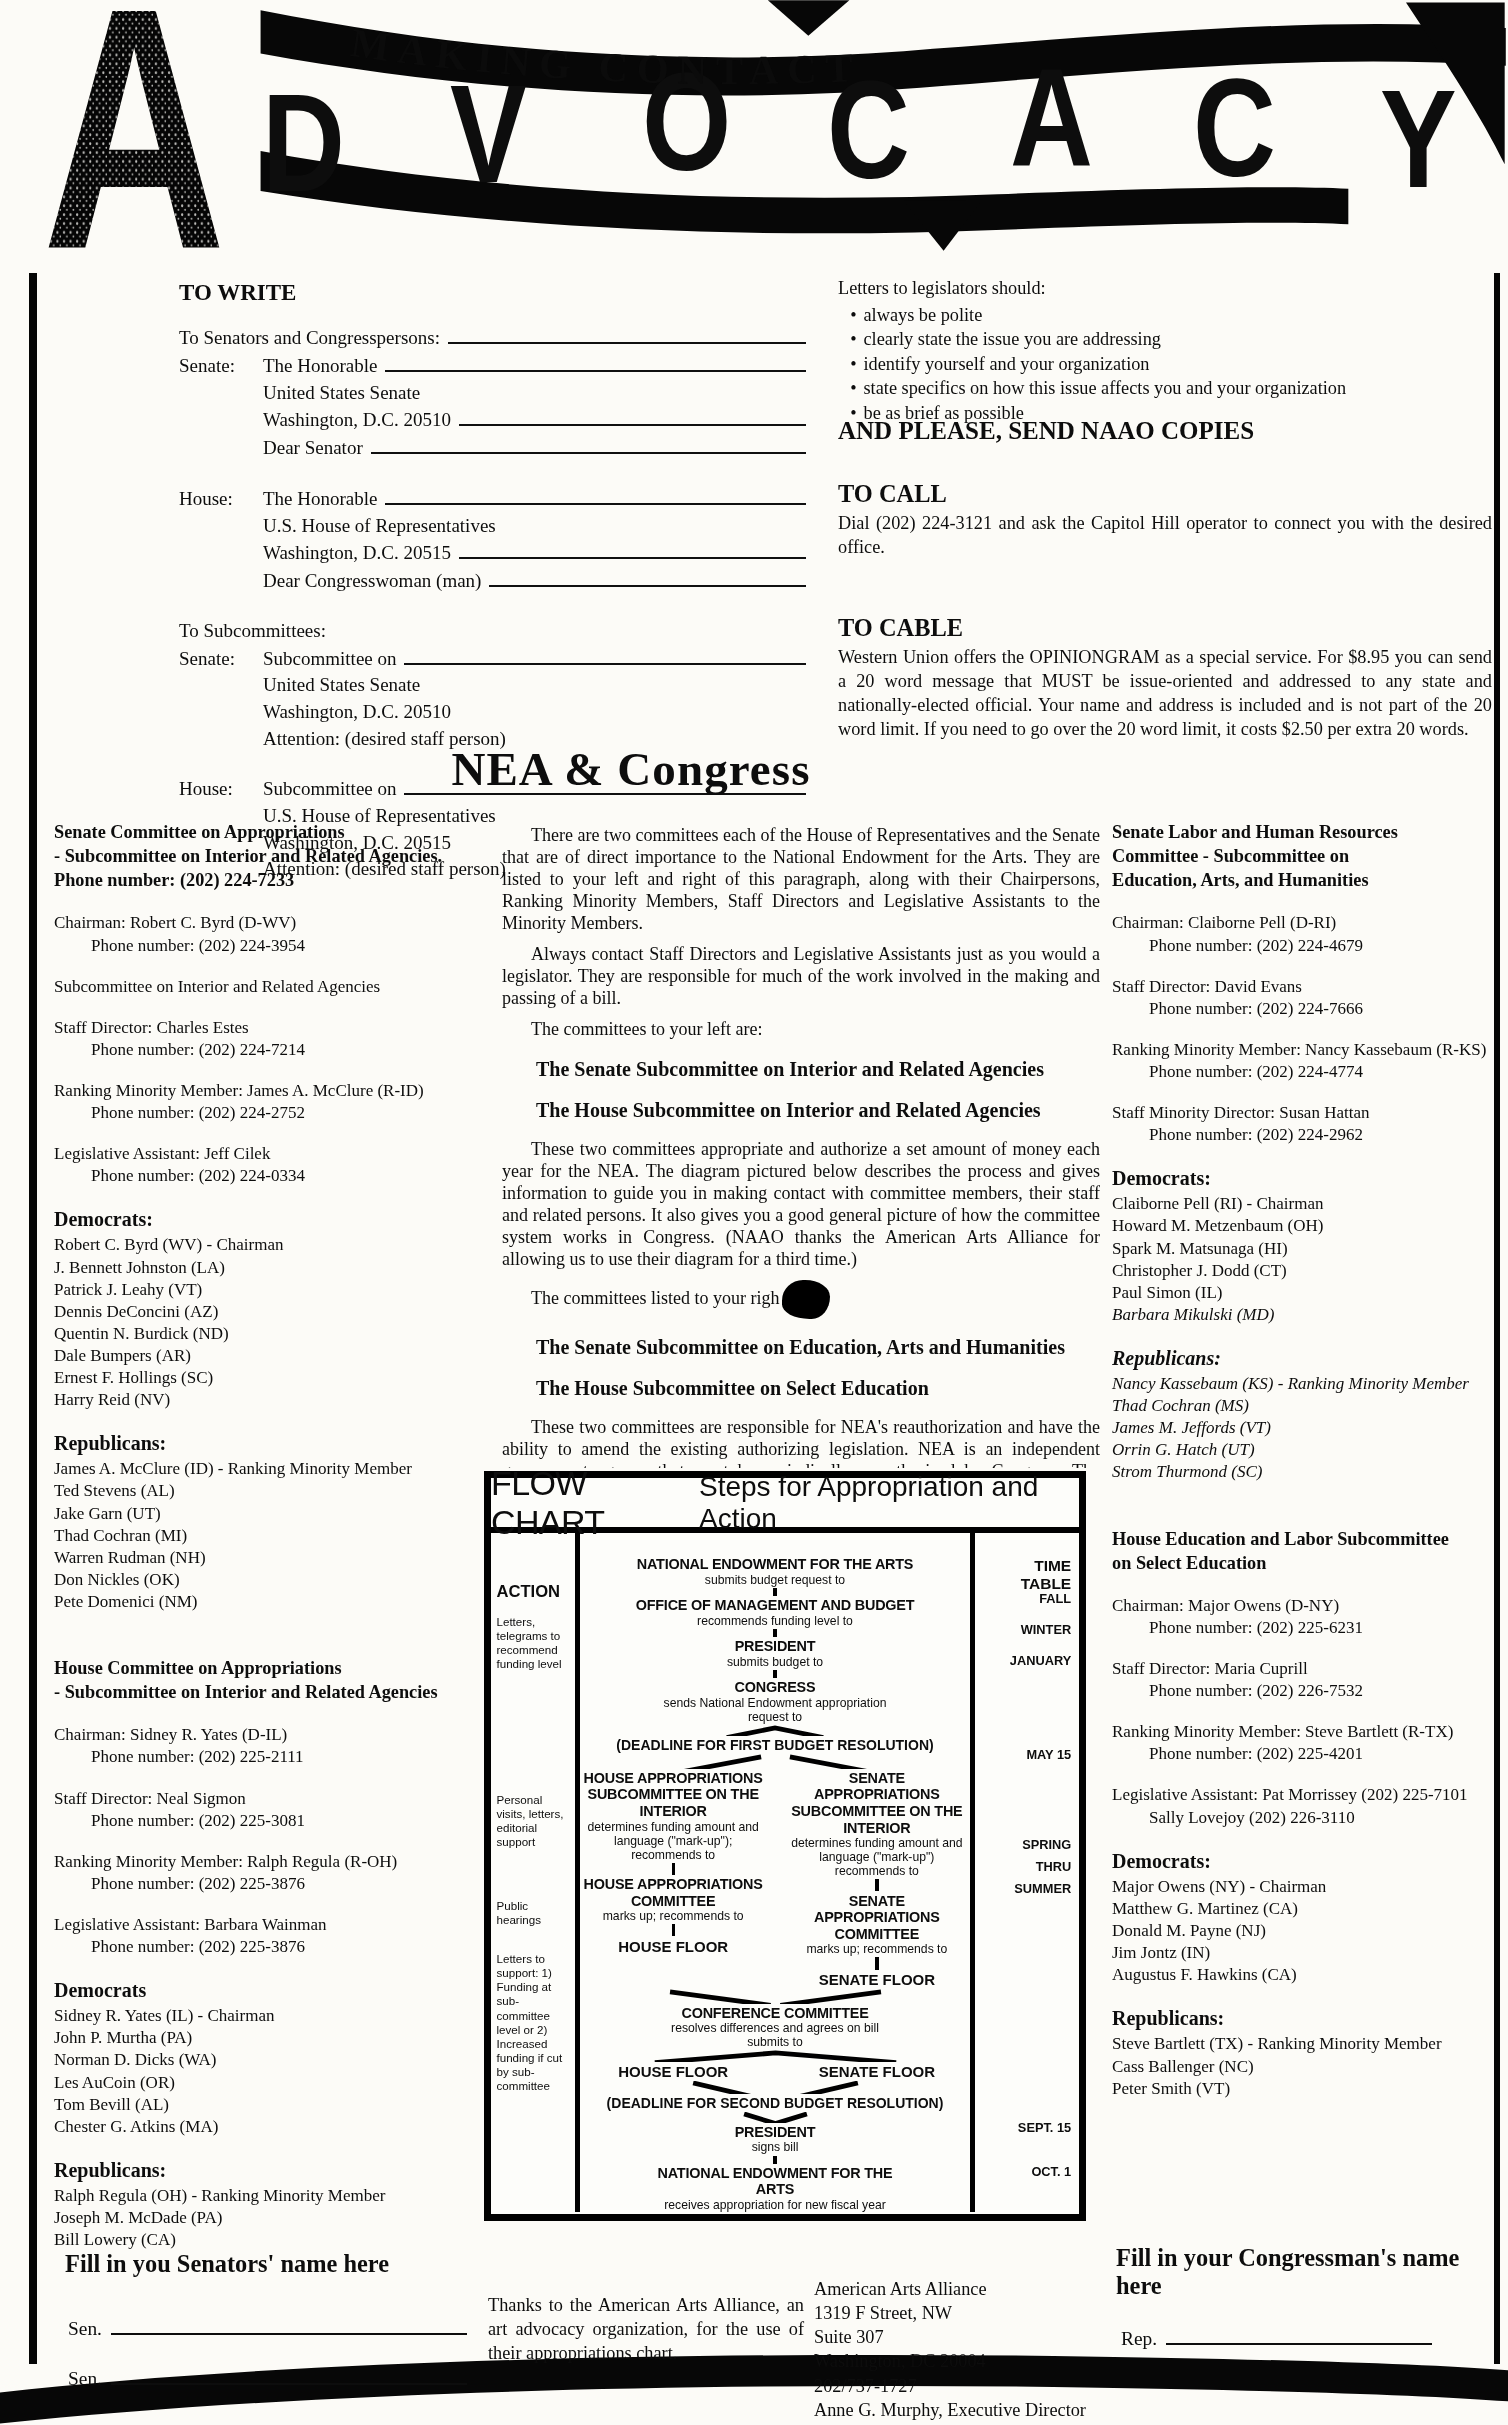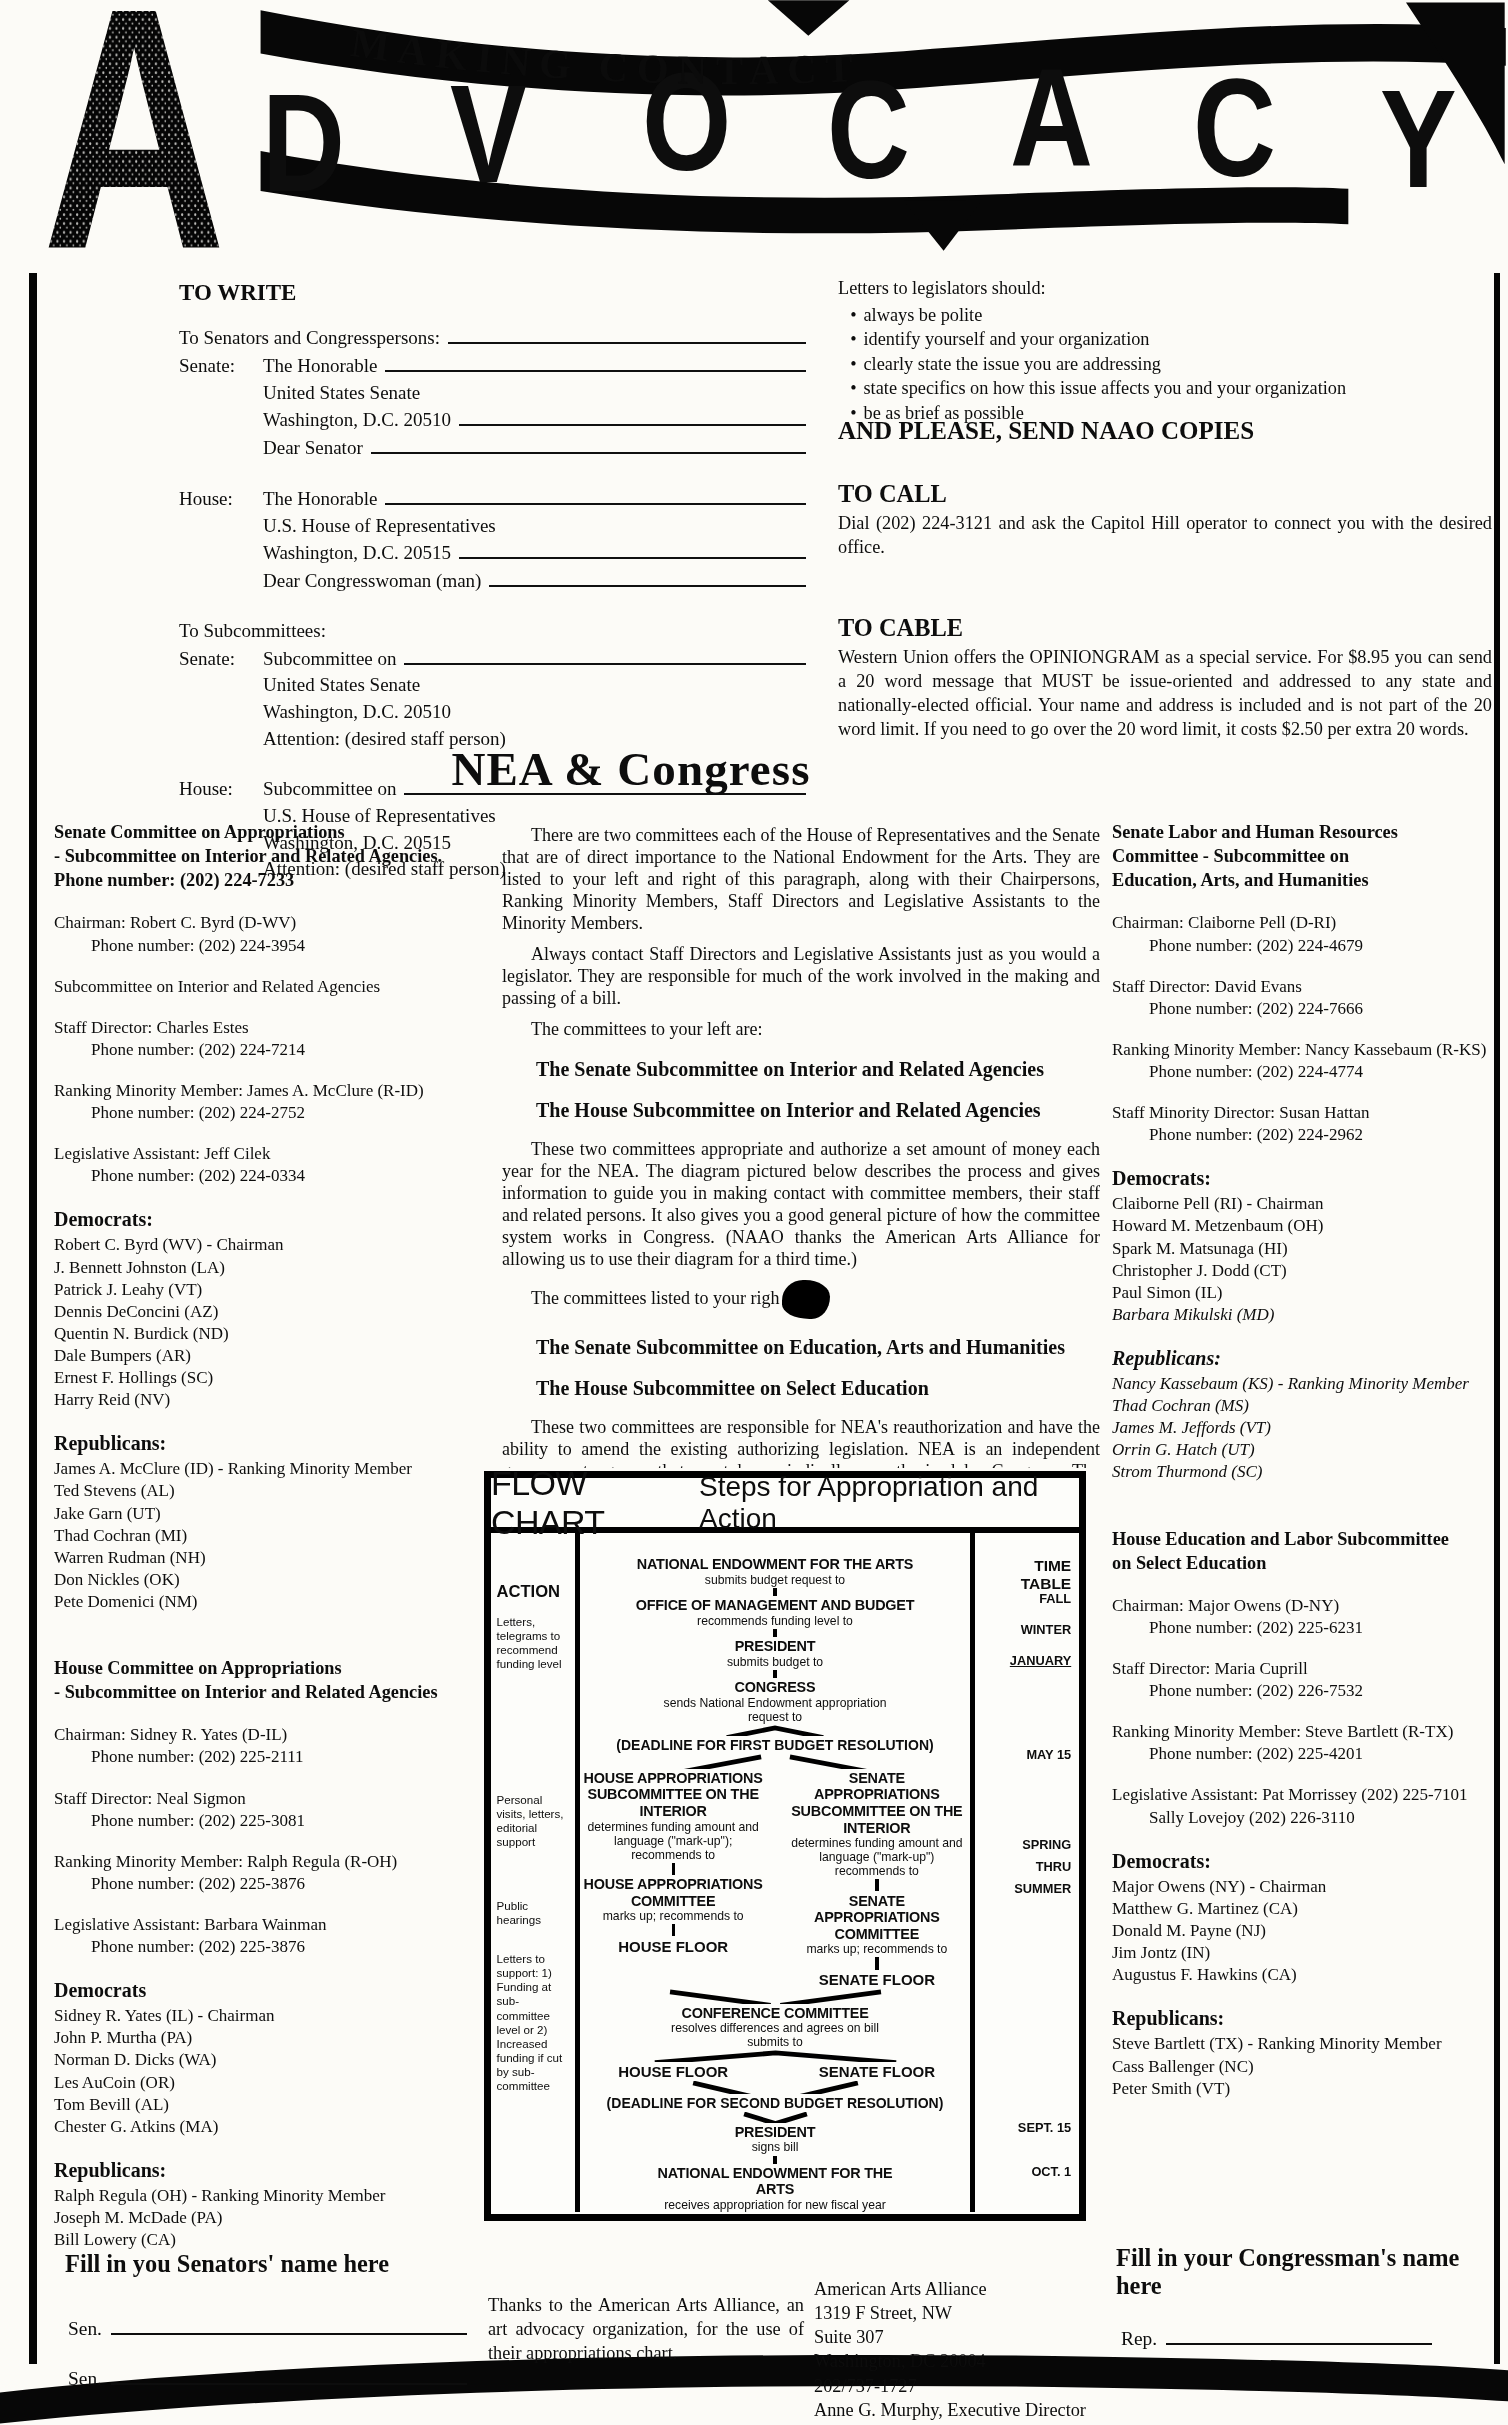--- a/index.html
+++ b/index.html
@@ -76,21 +76,21 @@
   .fc-title .t1{font-weight:normal;font-size:34px;letter-spacing:-0.6px;}
   .fc-title .t2{font-size:28px;}
   .fc-body{position:relative;height:679px;}
   .fc-action{position:absolute;left:0;top:0;bottom:0;width:84px;border-right:5.5px solid #000;}
   .fc-tt{position:absolute;right:0;top:0;bottom:0;width:104px;border-left:5.5px solid #000;}
   .ac{position:absolute;left:5.5px;width:73px;font-size:11.6px;line-height:1.22;margin-top:22px;}
   .ac-h{top:27px;font-weight:bold;font-size:16.6px;}
   .ac-1{top:60px;} .ac-2{top:238px;} .ac-3{top:344px;} .ac-4{top:397px;}
   .tt{position:absolute;right:7.8px;text-align:right;font-weight:bold;font-size:12.8px;}
   .tt-h{top:24.4px;font-size:15.5px;margin-left:8px;}
-  .tt-fall{top:58px;} .tt-winter{top:89px;} .tt-jan{top:120px;text-decoration:underline;}
+  .tt-fall{top:58px;} .tt-winter{top:89px;} .tt-jan{top:120px;}
   .tt-may{top:214px;} .tt-spring{top:304px;} .tt-thru{top:326px;} .tt-summer{top:348px;}
   .tt-sept{top:587px;} .tt-oct{top:631px;}
   .fc-flow{position:absolute;left:90px;right:110px;top:0;bottom:0;display:flex;flex-direction:column;
            align-items:center;padding-top:23px;}
   .fn{text-align:center;}
   .fn-t{font-weight:bold;font-size:14.4px;line-height:16.6px;letter-spacing:-0.2px;}
   .fn-c{font-size:12.2px;line-height:14px;}
   .vline{width:3.3px;height:12.2px;background:#000;margin:1.1px 0;}
   .deadline{font-weight:bold;font-size:14px;text-align:center;}
   .floor{font-weight:bold;font-size:15px;}
@@ -273,22 +273,22 @@
 
         </div>
       </div>
   </div>
 
   <div class="guidelines">
     <div class="g-head">Letters to legislators should:</div>
     <div>
 
     <div class="g-item">always be polite</div>
+        <div class="g-item">clearly state the issue you are addressing</div>
         <div class="g-item">identify yourself and your organization</div>
-        <div class="g-item">clearly state the issue you are addressing</div>
         <div class="g-item">state specifics on how this issue affects you and your organization</div>
         <div class="g-item">be as brief as possible</div>
       </div>
   </div>
   <div class="naao">AND PLEASE, SEND NAAO COPIES</div>
 
   <div class="tocall">
     <div class="sec-head">TO CALL</div>
     <div class="sec-body">Dial (202) 224-3121 and ask the Capitol Hill operator to connect you with the desired office.</div>
   </div>

